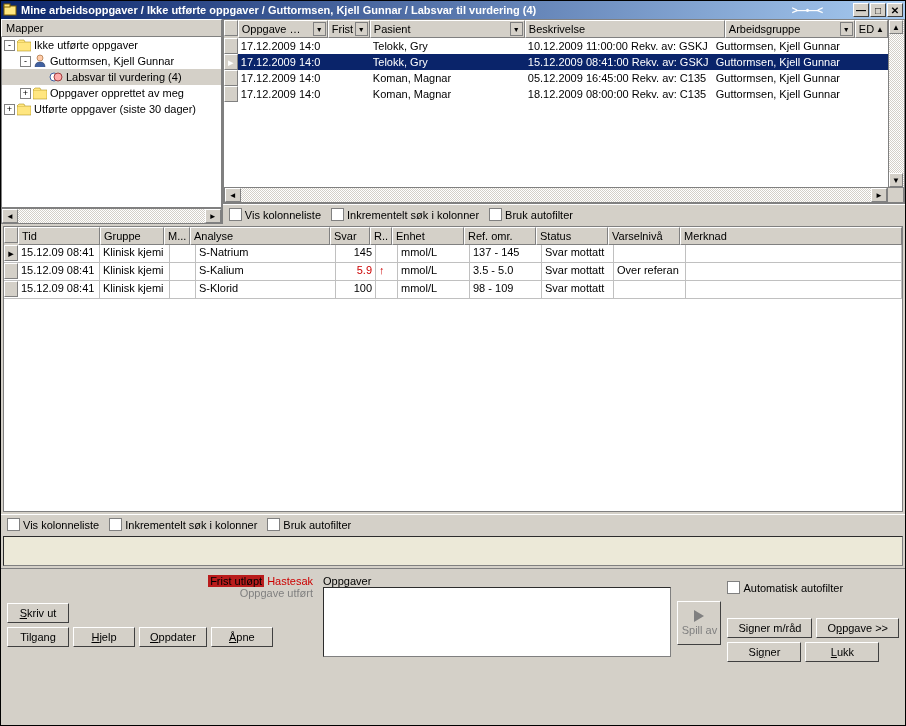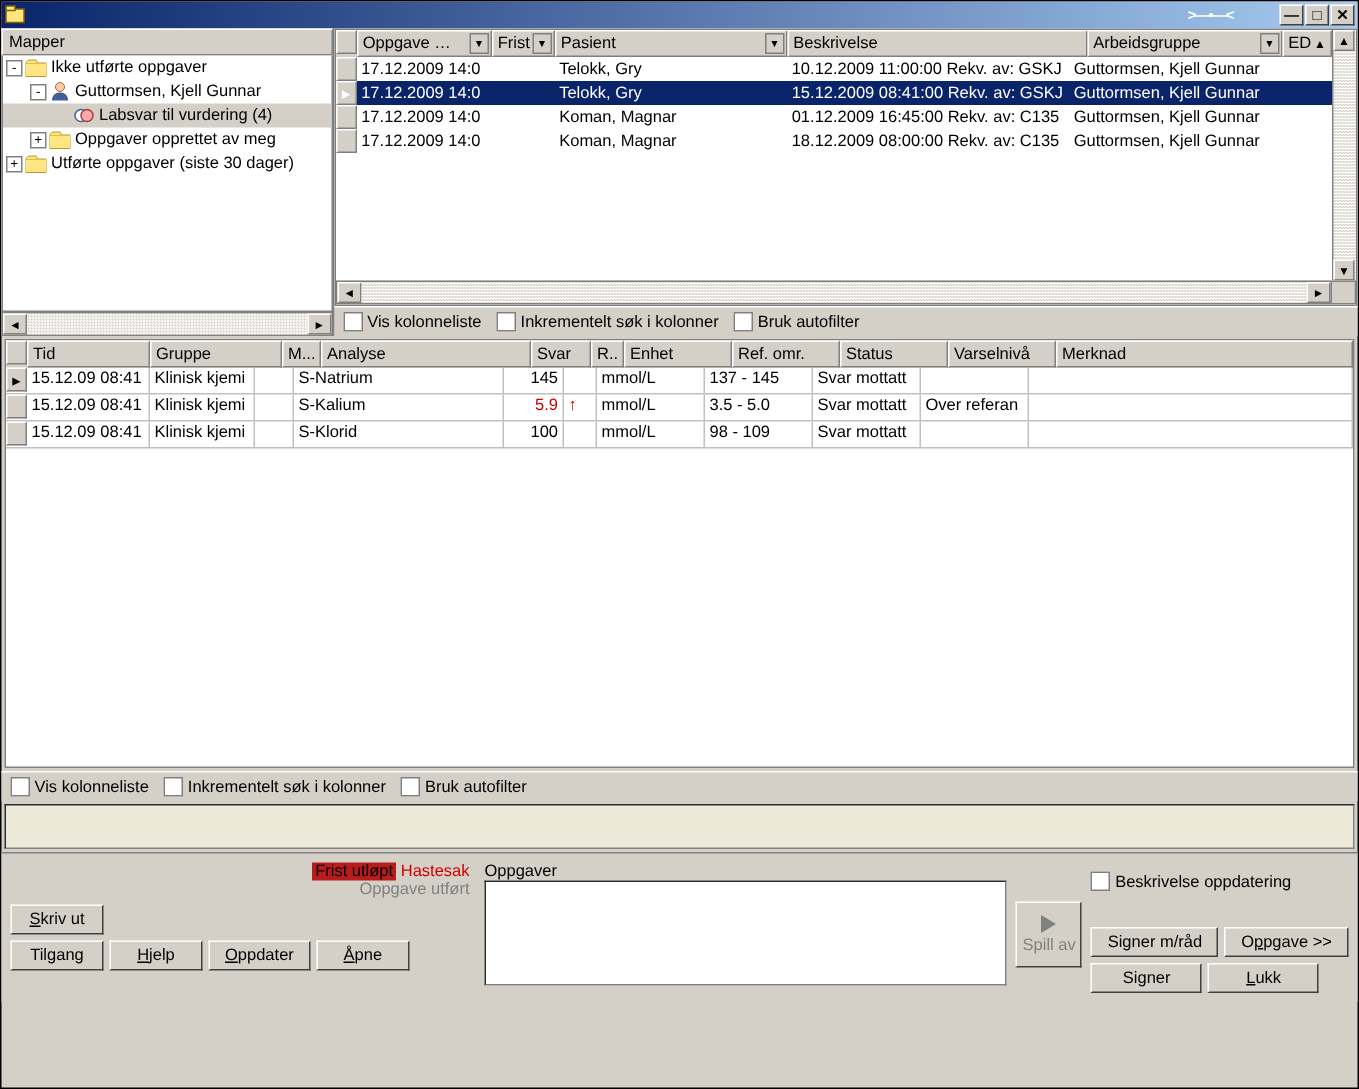--- a/index.html
+++ b/index.html
@@ -75,20 +75,21 @@
 <body>
 
 <div class="window">
   <div class="titlebar">
     <span class="titlebar-icon">
       <svg viewBox="0 0 14 14">
           <rect x="1" y="3" width="12" height="9" fill="#ffe680" stroke="#806000"></rect>
           <rect x="1" y="1" width="6" height="3" fill="#ffe680" stroke="#806000"></rect>
         </svg>
     </span>
+    <span class="titlebar-text">Mine arbeidsoppgaver / Ikke utførte oppgaver / Guttormsen, Kjell Gunnar / Labsvar til vurdering (4)</span>
     <span class="titlebar-push">
       <span class="pushpin">&gt;—•—&lt;</span>
       <span class="winbtn">—</span>
       <span class="winbtn">□</span>
       <span class="winbtn">✕</span>
     </span>
   </div>
 
   <div class="upper">
     <div class="left-pane">
@@ -199,21 +200,21 @@
                   <div class="grid-cell" style="width:155px">Telokk, Gry</div>
                   <div class="grid-cell" style="width:188px">15.12.2009 08:41:00 Rekv. av: GSKJ</div>
                   <div class="grid-cell" style="width:130px">Guttormsen, Kjell Gunnar</div>
                   <div class="grid-cell" style="flex:1"></div>
                 </div>
                 <div class="grid-row">
                   <div class="row-marker"></div>
                   <div class="grid-cell" style="width:90px">17.12.2009 14:0</div>
                   <div class="grid-cell" style="width:42px"></div>
                   <div class="grid-cell" style="width:155px">Koman, Magnar</div>
-                  <div class="grid-cell" style="width:188px">01.12.2009 16:45:00 Rekv. av: C135</div>
+                  <div class="grid-cell" style="width:188px">05.12.2009 16:45:00 Rekv. av: C135</div>
                   <div class="grid-cell" style="width:130px">Guttormsen, Kjell Gunnar</div>
                   <div class="grid-cell" style="flex:1"></div>
                 </div>
                 <div class="grid-row">
                   <div class="row-marker"></div>
                   <div class="grid-cell" style="width:90px">17.12.2009 14:0</div>
                   <div class="grid-cell" style="width:42px"></div>
                   <div class="grid-cell" style="width:155px">Koman, Magnar</div>
                   <div class="grid-cell" style="width:188px">18.12.2009 08:00:00 Rekv. av: C135</div>
                   <div class="grid-cell" style="width:130px">Guttormsen, Kjell Gunnar</div>
@@ -251,21 +252,21 @@
     </div>
   </div>
 
   <div class="lower-grid-wrap">
     <div class="lower-grid">
       <div class="lower-header">
         <div class="row-marker"></div>
         <div class="grid-header-cell" style="width:82px">
             <span>Tid</span>
           </div>
-        <div class="grid-header-cell" style="width:88px">
+        <div class="grid-header-cell" style="width:64px">
             <span>Gruppe</span>
           </div>
         <div class="grid-header-cell" style="width:26px">
             <span>M...</span>
           </div>
         <div class="grid-header-cell" style="width:140px">
             <span>Analyse</span>
           </div>
         <div class="grid-header-cell" style="width:40px">
             <span>Svar</span>
@@ -376,21 +377,21 @@
       </div>
       <div>
         <div class="spill-btn">
           <div class="spill-tri"></div>
           <span>Spill av</span>
         </div>
       </div>
       <div class="right-buttons">
         <label class="chklabel" style="margin-bottom:20px;margin-top:6px">
             <span class="chk"></span>
-            <span>Beskrivelse oppdatering</span>
+            <span>Automatisk autofilter</span>
           </label>
         <div class="right-btn-row">
           <button class="btn" style="min-width:74px">Signer m/råd</button>
           <button class="btn" style="min-width:74px">O<span class="ul">p</span>pgave &gt;&gt;</button>
         </div>
         <div class="right-btn-row">
           <button class="btn" style="min-width:74px">Si<span class="ul">g</span>ner</button>
           <button class="btn" style="min-width:74px"><span class="ul">L</span>ukk</button>
         </div>
       </div>

